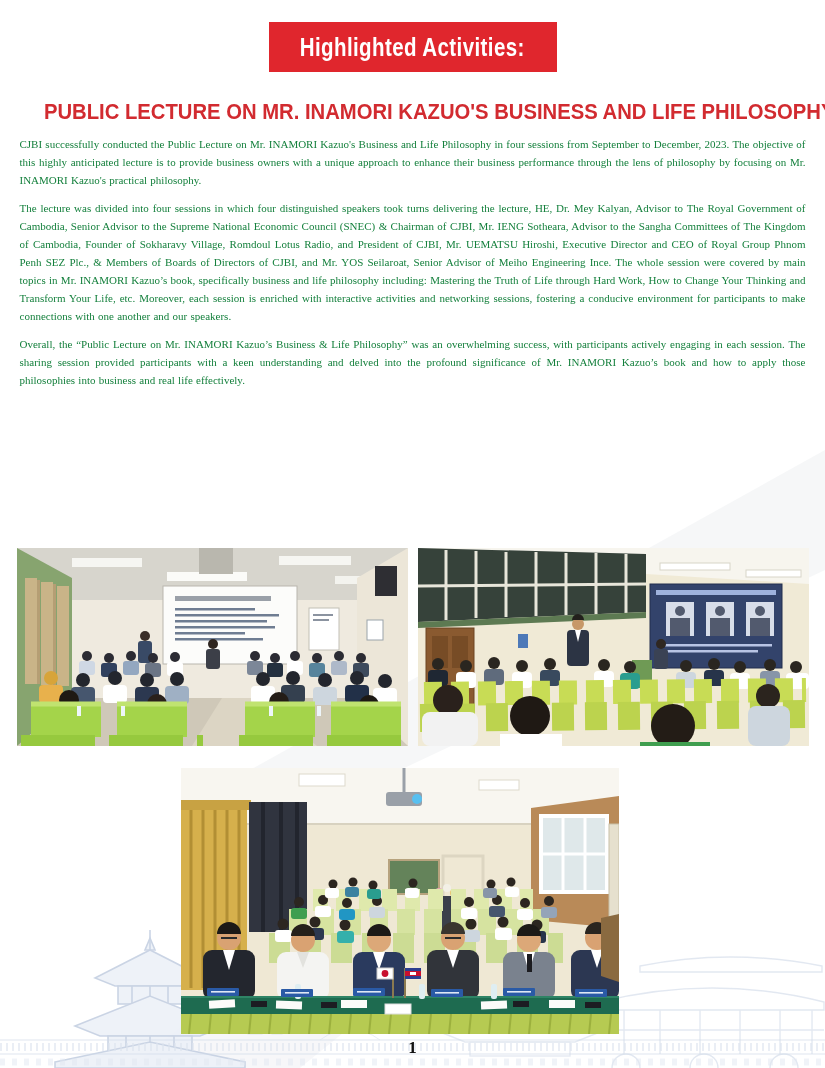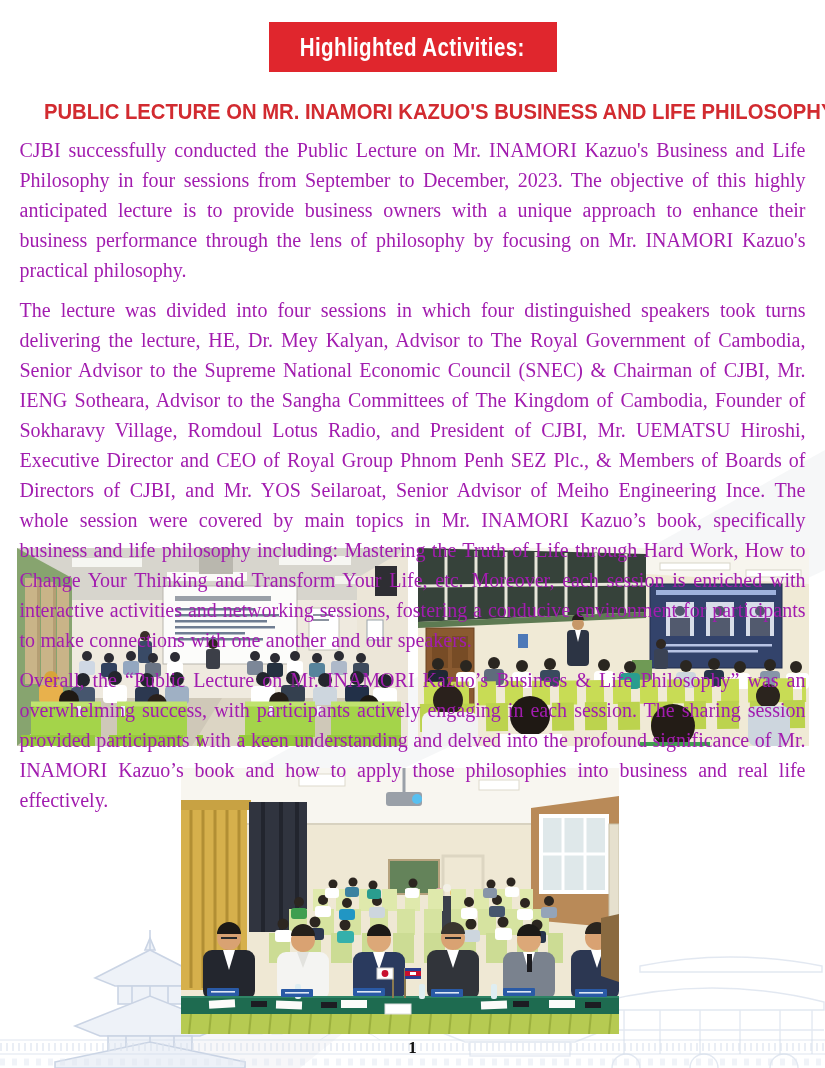--- a/index.html
+++ b/index.html
@@ -24,22 +24,22 @@
   
   .title-row { margin-top:27px; display:flex; justify-content:flex-start; }
   .article-title {
     color:#D22B30; font-family:"Liberation Sans", sans-serif; font-weight:700;
     font-size:22.5px; white-space:nowrap; transform:scaleX(0.9); letter-spacing:0;
   }
 
   
   .body-text { width:786px; margin:10px auto 0; }
   .body-text p {
-    margin:0 0 10px 0; font-size:20px; line-height:30px; text-align:justify;
-    color:#a21caf; word-spacing:0.5px;
+    margin:0 0 10px 0; font-size:11px; line-height:18px; text-align:justify;
+    color:#15803d; word-spacing:0.5px;
   }
 
   
   .photo-row { position:absolute; top:548px; left:17px; display:flex; gap:10px; }
   .photo-small { width:391px; height:198px; display:block; background:#ddd; }
   .photo-large { position:absolute; top:768px; left:181px; width:438px; height:266px; display:block; background:#ddd; }
 
   .page-number {
     position:absolute; top:1038px; left:0; width:100%; text-align:center;
     font-weight:700; font-size:17px; color:#111;

